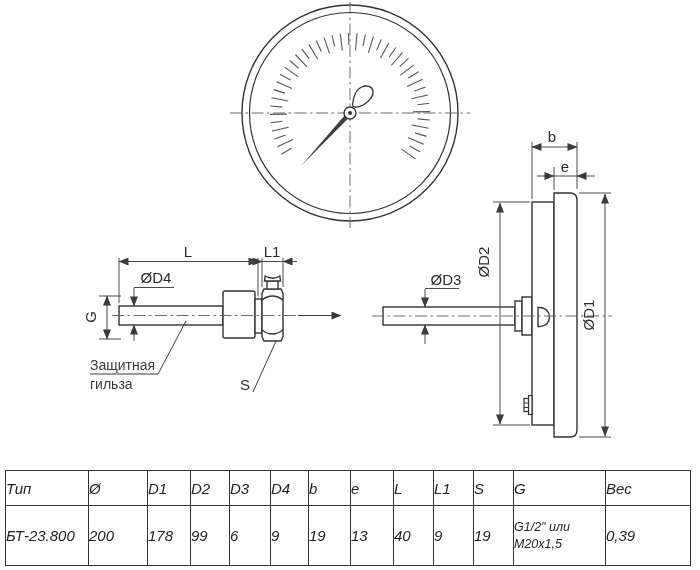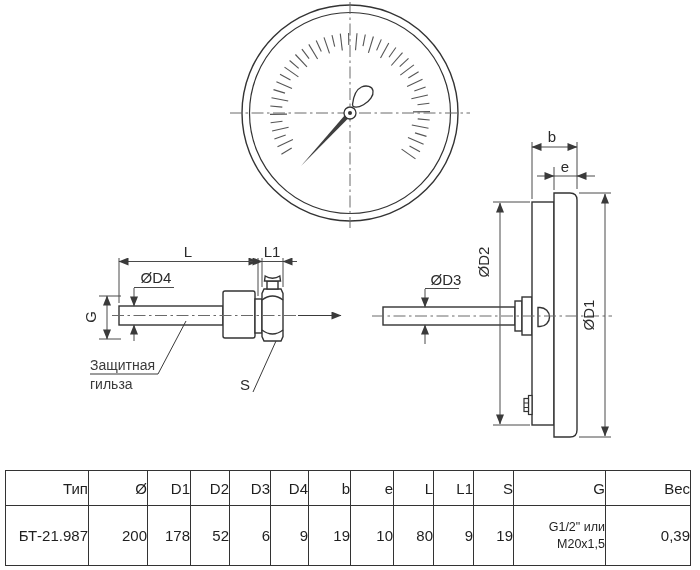--- a/index.html
+++ b/index.html
@@ -4,22 +4,22 @@
 <style>
   html,body{margin:0;padding:0;background:#fff;}
   .page{position:relative;width:700px;height:570px;background:#ffffff;overflow:hidden;
         font-family:"Liberation Sans", sans-serif;color:#222;}
   .drawing{position:absolute;left:0;top:0;}
   svg text{font-family:"Liberation Sans", sans-serif;fill:#2b2b2b;}
   .dim-label{font-size:15px;}
   .callout{font-size:14px;fill:#3a3a3a;}
   table.dims{position:absolute;left:5px;top:470px;border-collapse:collapse;table-layout:fixed;
              width:685px;background:#fff;}
-  table.dims th, table.dims td{border:1.6px solid #333;text-align:right;vertical-align:middle;
-             font-weight:normal;font-size:15px;color:#1f1f1f;padding:0;}
+  table.dims th, table.dims td{border:1.6px solid #333;text-align:left;vertical-align:middle;
+             font-weight:normal;font-size:15px;color:#1f1f1f;padding:0;font-style:italic;}
   table.dims thead tr{height:35px;}
   table.dims tbody tr{height:60px;}
   .gcell{font-size:12.5px;line-height:1.3;display:block;}
 </style>
 </head>
 <body>
 
 <div class="page">
 
   <svg class="drawing" width="700" height="470" viewBox="0 0 700 470">
@@ -202,29 +202,29 @@
         <th>e</th>
         <th>L</th>
         <th>L1</th>
         <th>S</th>
         <th>G</th>
         <th>Вес</th>
       </tr>
     </thead>
     <tbody>
       <tr>
-        <td>БТ-21.987</td>
+        <td>БТ-23.800</td>
         <td>200</td>
         <td>178</td>
-        <td>52</td>
+        <td>99</td>
         <td>6</td>
         <td>9</td>
         <td>19</td>
-        <td>10</td>
-        <td>80</td>
+        <td>13</td>
+        <td>40</td>
         <td>9</td>
         <td>19</td>
         <td>
           <span class="gcell">G1/2" или</span>
           <span class="gcell">M20x1,5</span>
         </td>
         <td>0,39</td>
       </tr>
     </tbody>
   </table>

